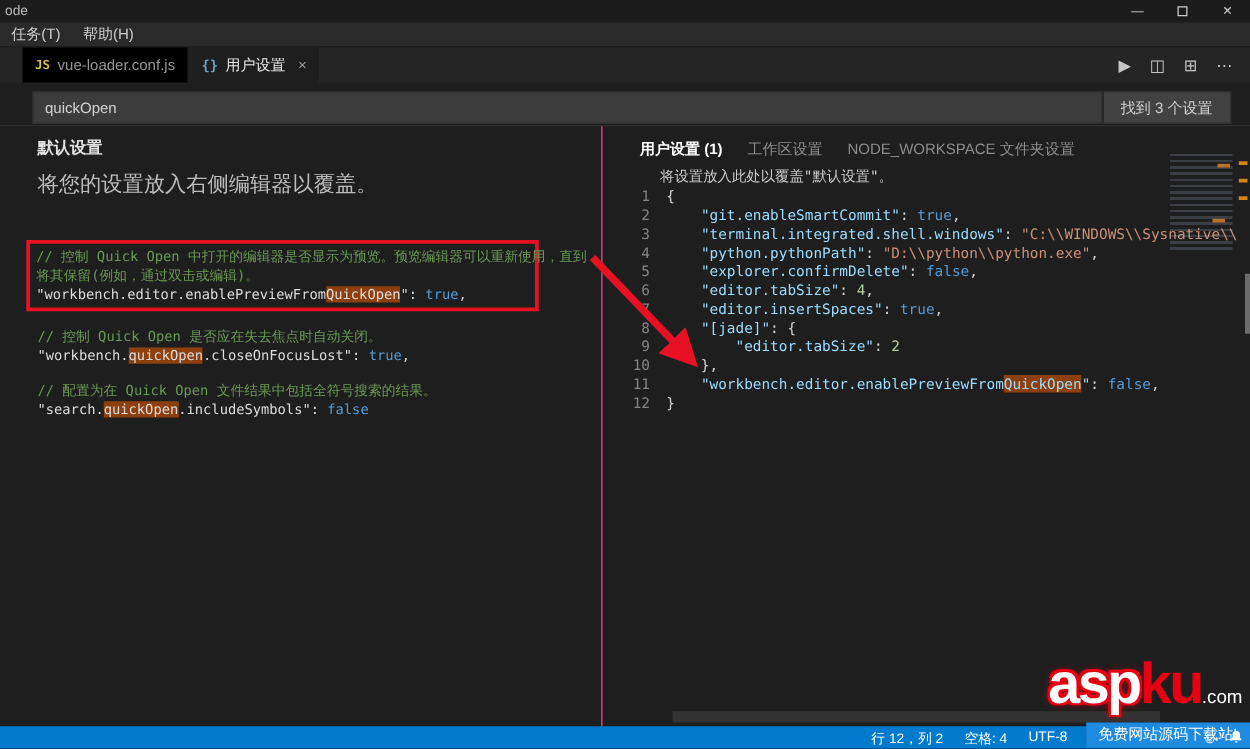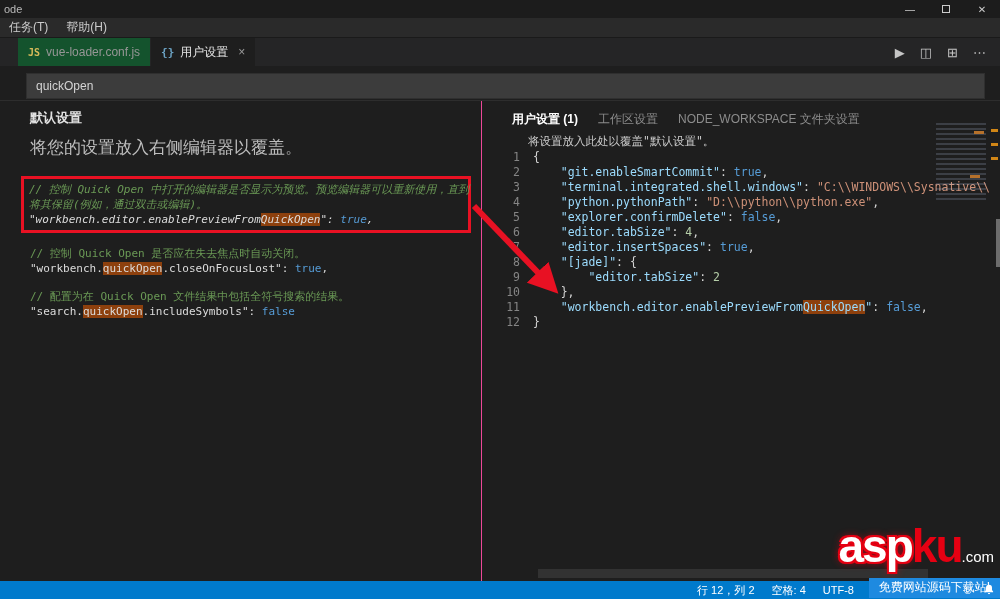--- a/index.html
+++ b/index.html
@@ -16,21 +16,21 @@
   .max-box { width:8px; height:8px; border:1px solid #cccccc; }
 
   
   .menubar { height:20px; background:#2a2a2a; display:flex; align-items:flex-start;
              color:#cccccc; font-size:12px; border-bottom:1px solid #1a1a1a; }
   .menu-item { padding:0 9px; height:100%; display:flex; align-items:center; }
 
   
   .tabbar { height:28px; background:#252526; display:flex; padding-left:18px; }
   .tab { display:flex; align-items:center; gap:6px; padding:0 10px; font-size:12px;
-         color:#969696; background:#14532d; border-right:1px solid #252526; }
+         color:#969696; background:#000000; border-right:1px solid #252526; }
   .tab.active { background:#1e1e1e; color:#e7e7e7; }
   .ficon { font-weight:bold; font-size:10px; font-family:"DejaVu Sans Mono",monospace; }
   .ficon.js { color:#d7ba5a; }
   .ficon.braces { color:#6ca3c4; font-size:11px; }
   .tab-close { color:#9a9a9a; margin-left:4px; font-size:12px; }
   .tab-actions { margin-left:auto; display:flex; align-items:center; gap:15px;
                  padding-right:14px; color:#c5c5c5; font-size:13px; }
   .tb-action { cursor:default; }
 
   
@@ -59,21 +59,21 @@
   .tok.key { color:#9cdcfe; }
   .tok.lkey { color:#dcdcdc; }
   .tok.str { color:#ce9178; }
   .tok.kw  { color:#569cd6; }
   .tok.num { color:#b5cea8; }
   .tok.pun { color:#d4d4d4; }
   .tok.hl  { background:rgba(234,92,0,0.55); }
 
   .code-block { margin-top:13px; }
   .code-block.boxed { border:3px solid #e81123; padding:3px 5px; margin-left:-9px;
-                      margin-top:17px; width:450px;font-style:italic; }
+                      margin-top:33px; width:410px; }
 
   
   .rp-tabs { display:flex; gap:20px; margin:10px 0 6px 30px; font-size:12px;
              color:#8c8c8c; white-space:nowrap; }
   .rp-tab.active { color:#ffffff;font-weight:bold; }
   .rp-note { margin:2px 0 1px 46px; font-size:11.5px; color:#cccccc;
              font-family:"DejaVu Sans Mono","Liberation Mono",monospace; }
   .rp-code { margin-left:12px; }
   .rp-code .code-line { font-size:11.5px; }
   .ln { display:inline-block; width:26px; text-align:right; margin-right:13px;
@@ -148,20 +148,21 @@
   <div class="tab-actions">
       <span class="tb-action">▶</span>
       <span class="tb-action">◫</span>
       <span class="tb-action">⊞</span>
       <span class="tb-action">⋯</span>
     </div>
 </div>
 
 <div class="search-row">
   <input class="search-input" type="text" value="quickOpen" style="">
+  <div class="result-count">找到 3 个设置</div>
 </div>
 
 <div class="panes">
 
   <div class="left-pane">
     <div class="lp-header">默认设置</div>
     <div class="lp-note">将您的设置放入右侧编辑器以覆盖。</div>
     <div>
         <div class="code-block boxed">
           <div class="code-line"><span class="tok cmt">// 控制 Quick Open 中打开的编辑器是否显示为预览。预览编辑器可以重新使用，直到</span></div>

